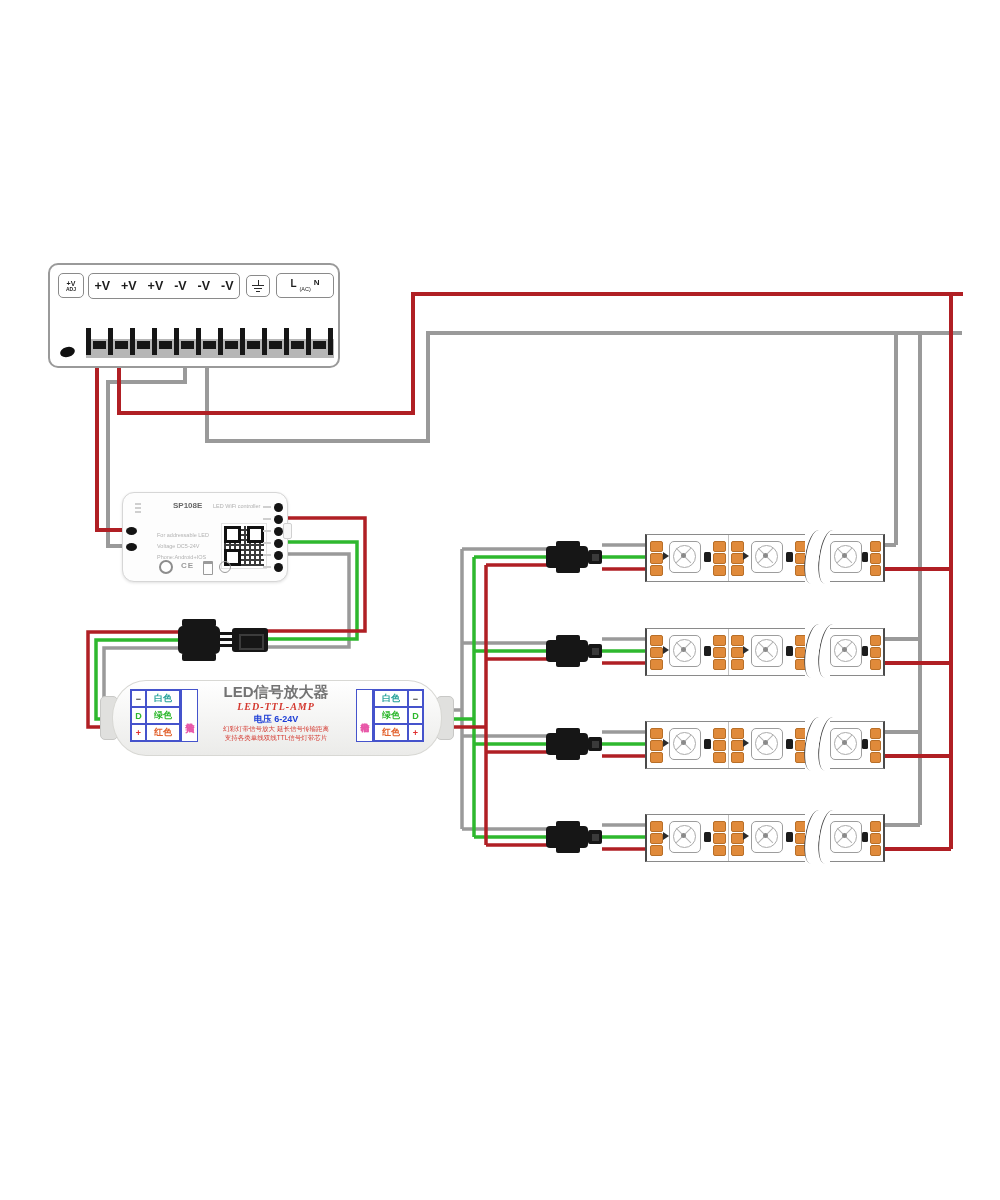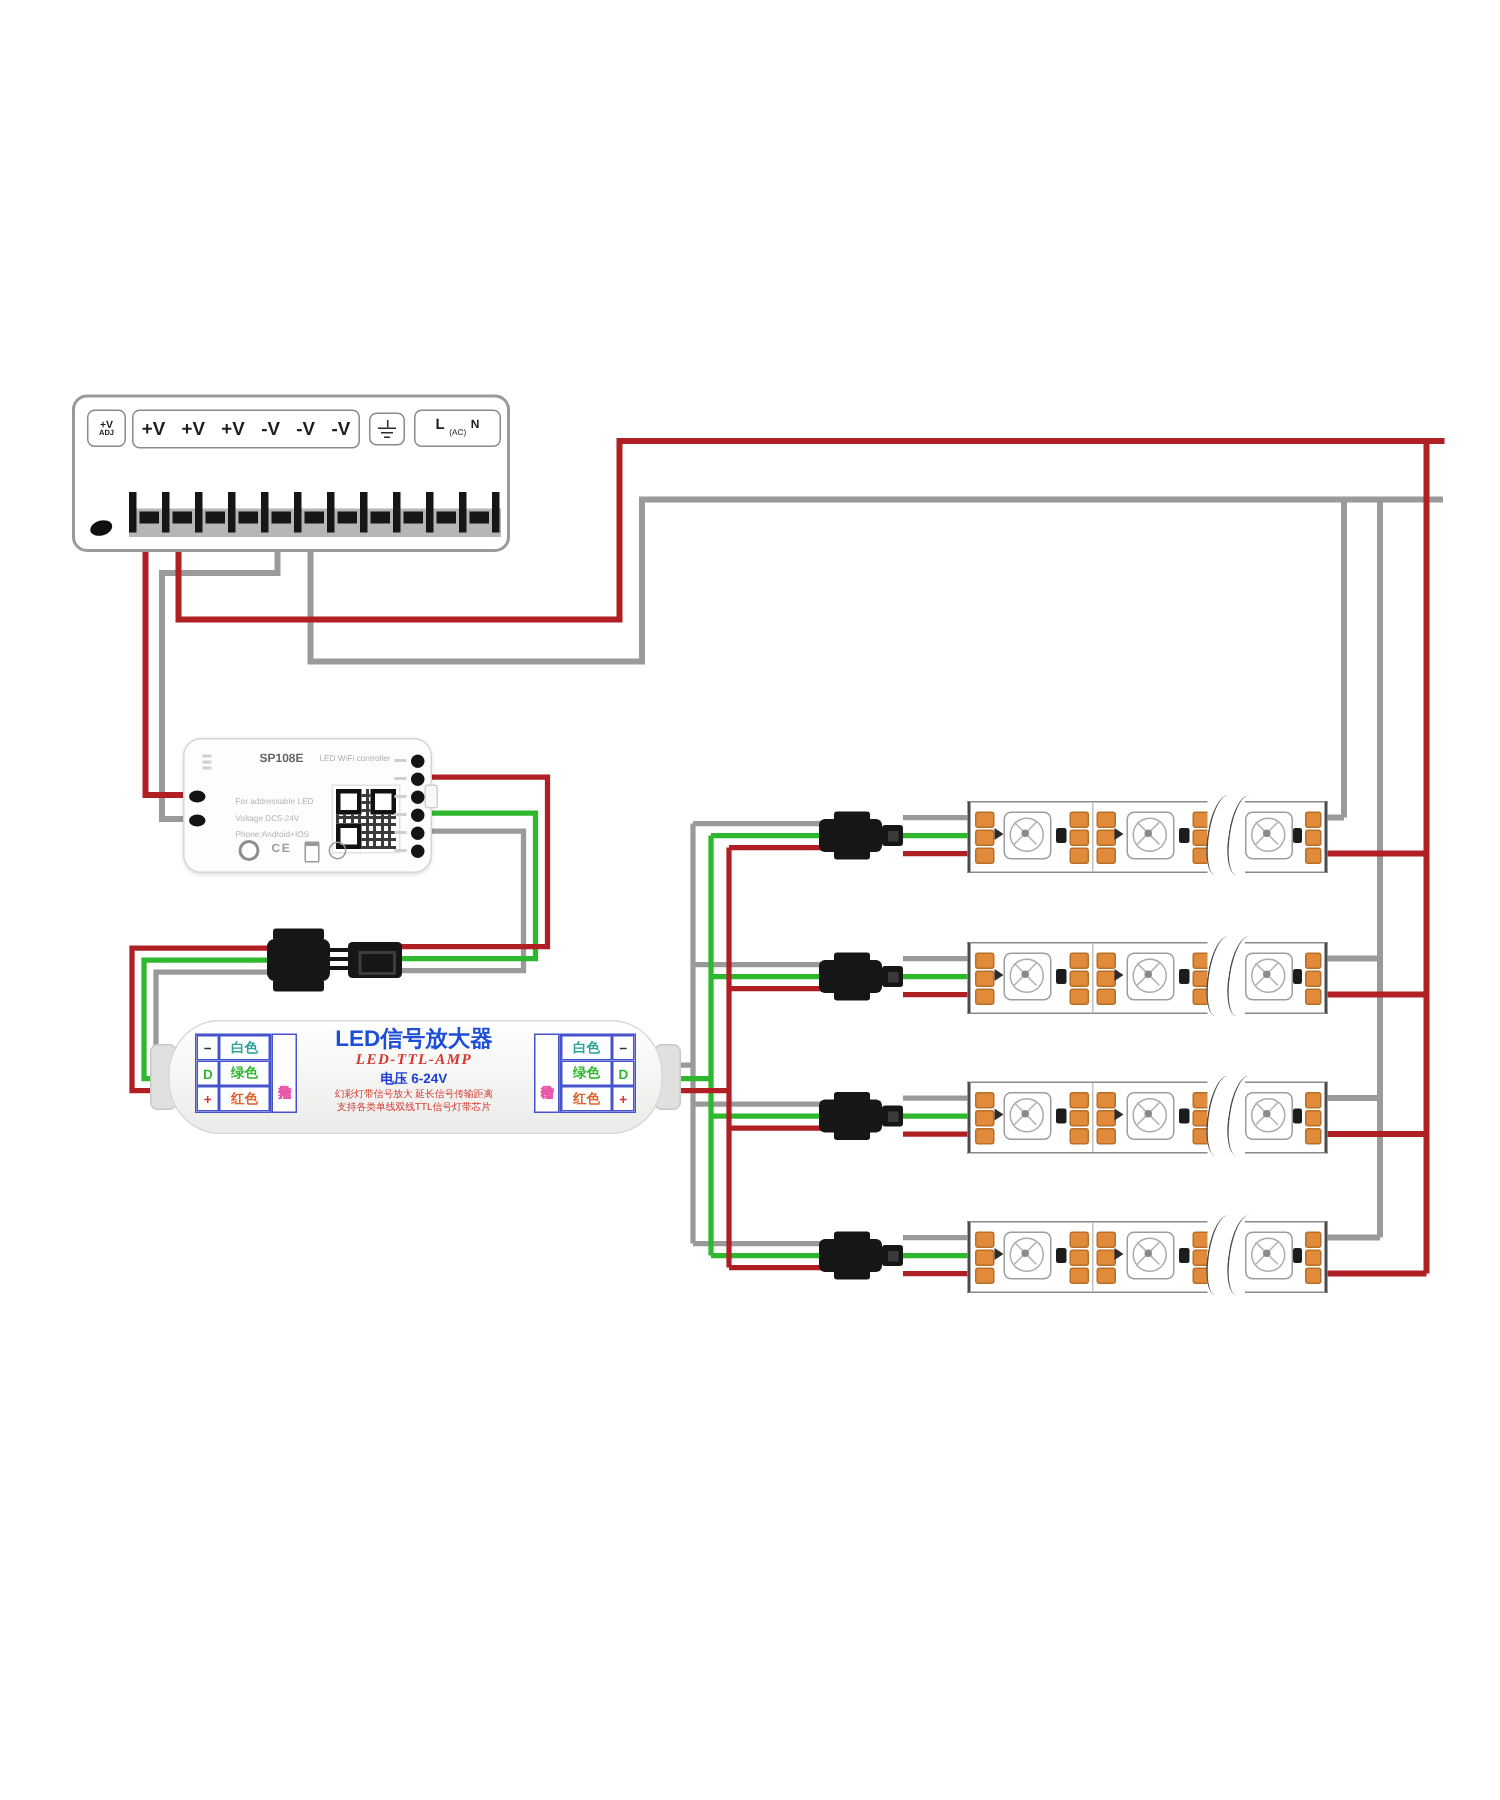--- a/index.html
+++ b/index.html
@@ -228,21 +228,21 @@
     <i style="left:0;top:7px;width:42px;height:28px;border-radius:5px;"></i>
     <i style="left:42px;top:13px;width:12px;height:16px;background:repeating-linear-gradient(#141414 0 3px,#fafafa 3px 6px);"></i>
     <i style="left:54px;top:9px;width:36px;height:24px;border-radius:3px;"></i>
     <i style="left:61px;top:15px;width:21px;height:12px;background:#161616;border:2px solid #3c3c3c;"></i>
   </div>
 
   <div class="abs amp">
     <div class="amp-tab" style="left:0;"></div>
     <div class="amp-tab" style="left:336px;"></div>
     <div class="amp-body"></div>
-    <div class="amp-title" style="color: #1d4ed8;">LED信号放大器</div>
+    <div class="amp-title" style="color: #737373;">LED信号放大器</div>
     <div class="amp-sub" style="color: rgb(212, 55, 46);">LED-TTL-AMP</div>
     <div class="amp-volt" style="color: rgb(29, 62, 214);">电压 6-24V</div>
     <div class="amp-note" style="top: 47px; color: rgb(212, 55, 46);">幻彩灯带信号放大 延长信号传输距离</div>
     <div class="amp-note" style="top: 56px; color: rgb(212, 55, 46);">支持各类单线双线TTL信号灯带芯片</div>
     <div class="avert" style="left: 81px; top: 11px; color: rgb(232, 88, 168);">信号输入</div>
     <div class="avert" style="left: 256px; top: 11px; color: rgb(232, 88, 168);">信号输出</div>
     <div class="amp-grid" id="amp-table-left" style="left:30px;top:11px;grid-template-columns:15px 34px;">
         <div class="acell" style="height: 17px; color: rgb(51, 51, 51);">−</div>
         <div class="acell" style="height: 17px; color: rgb(42, 163, 155);">白色</div>
         <div class="acell" style="height: 17px; color: rgb(46, 184, 46);">D</div>

